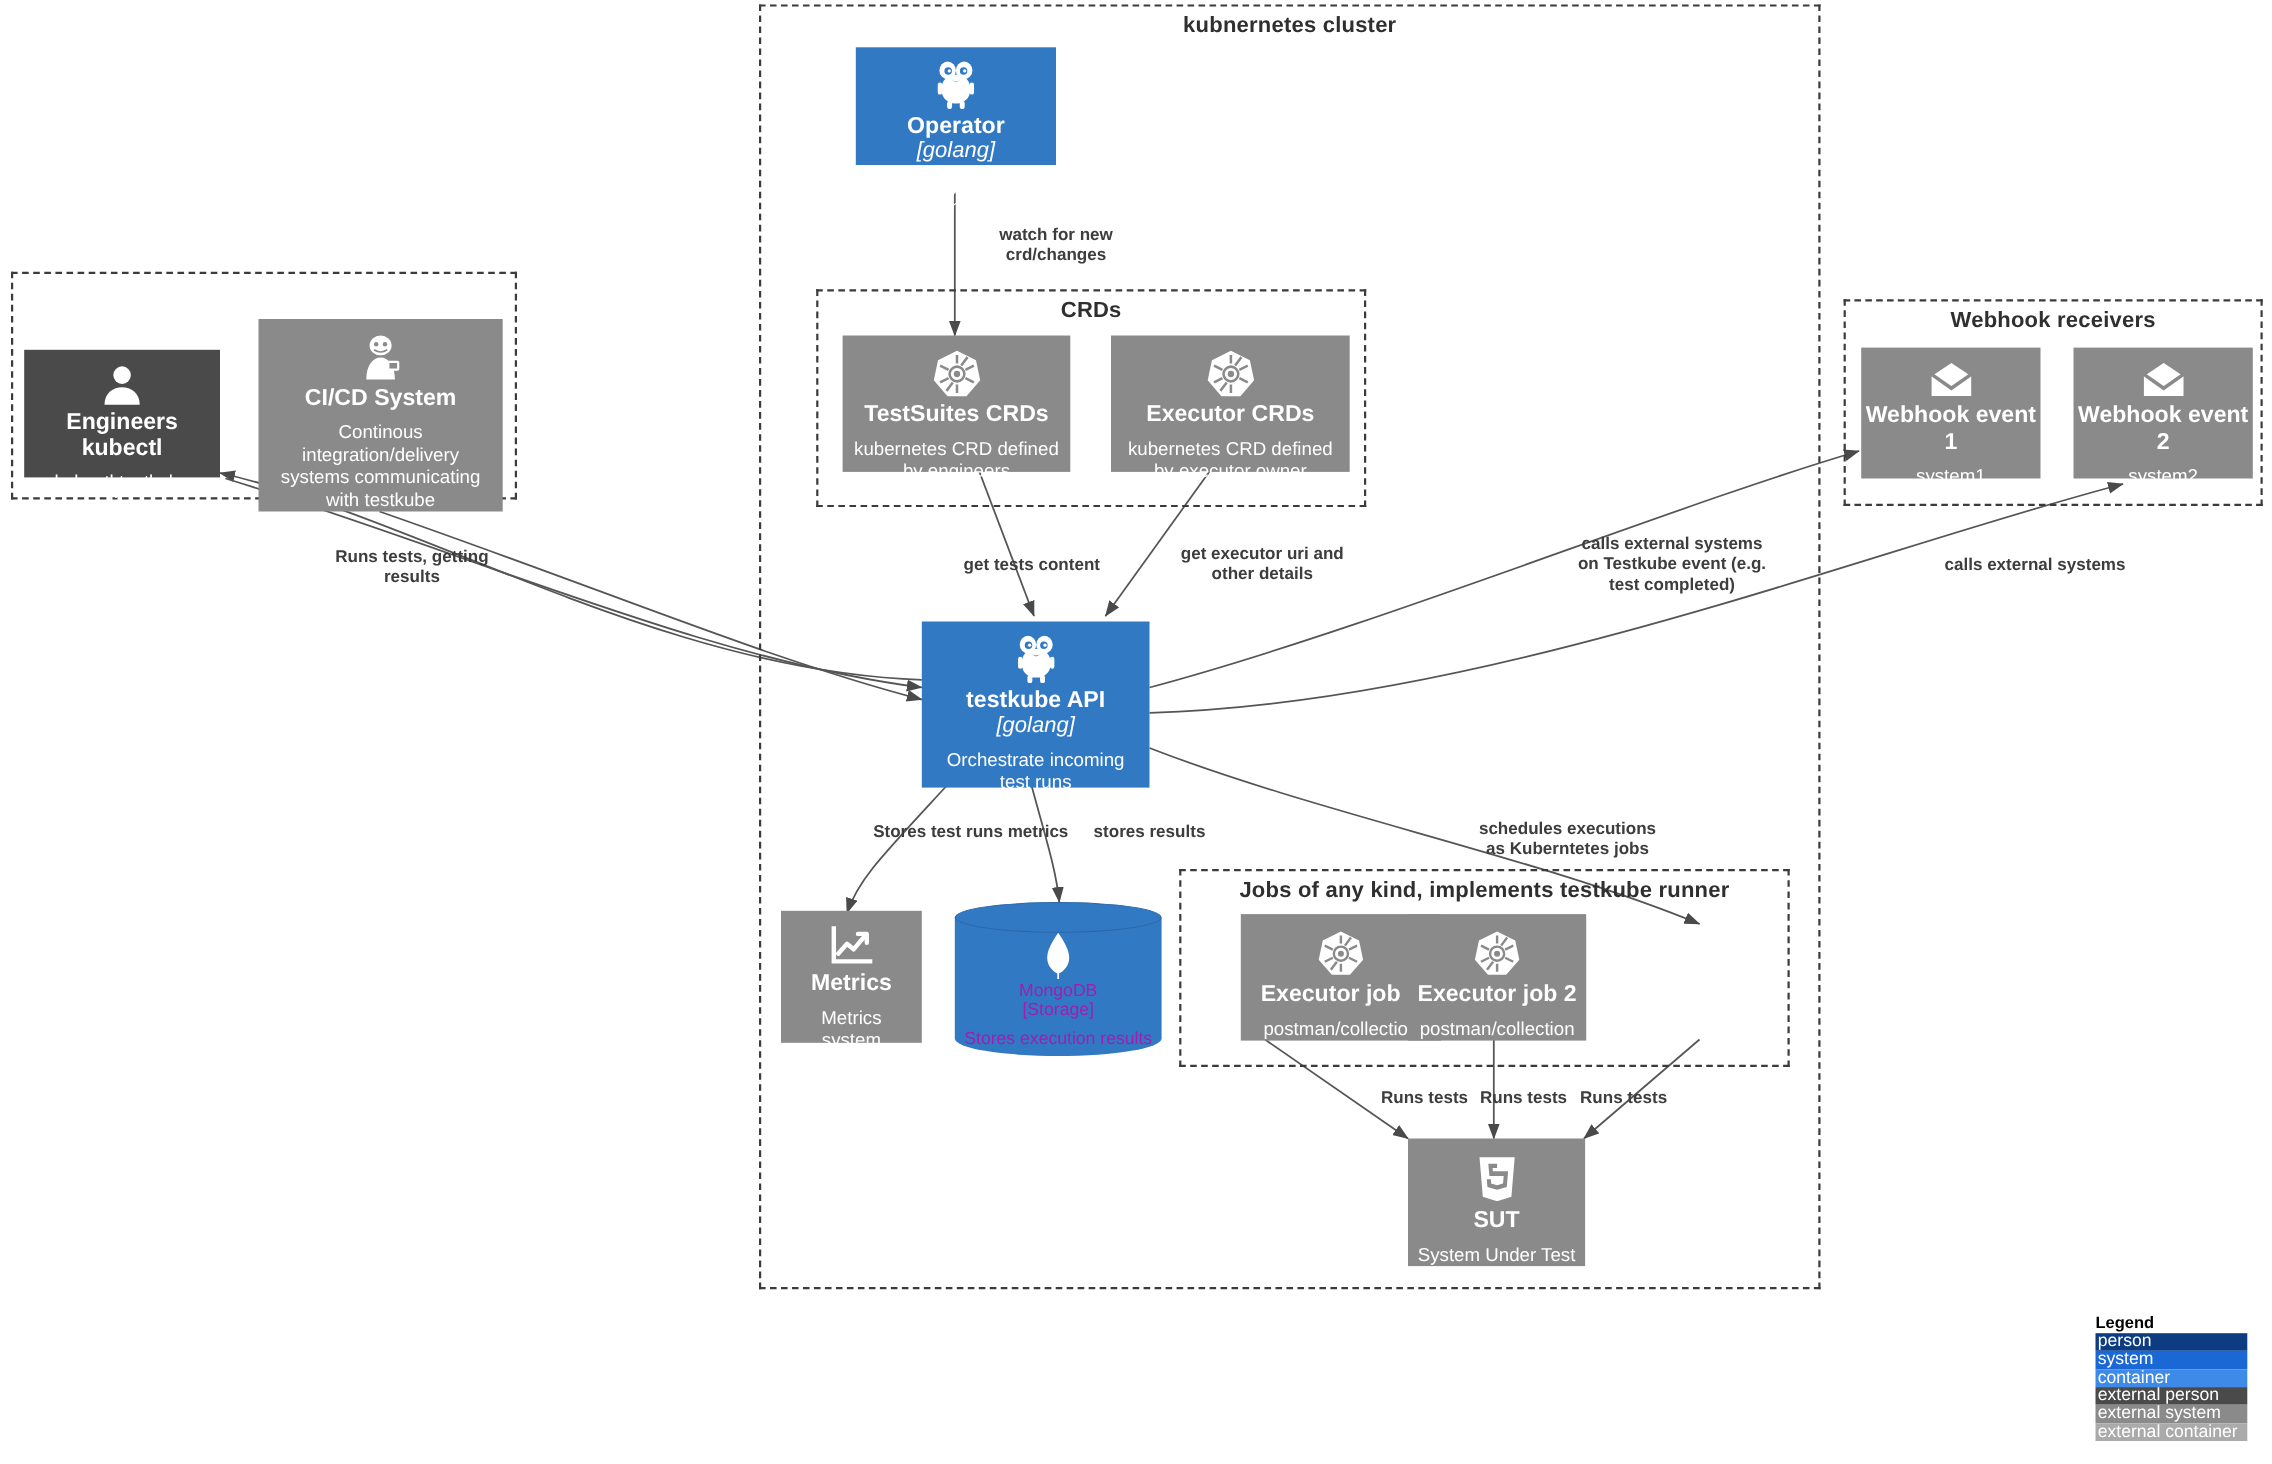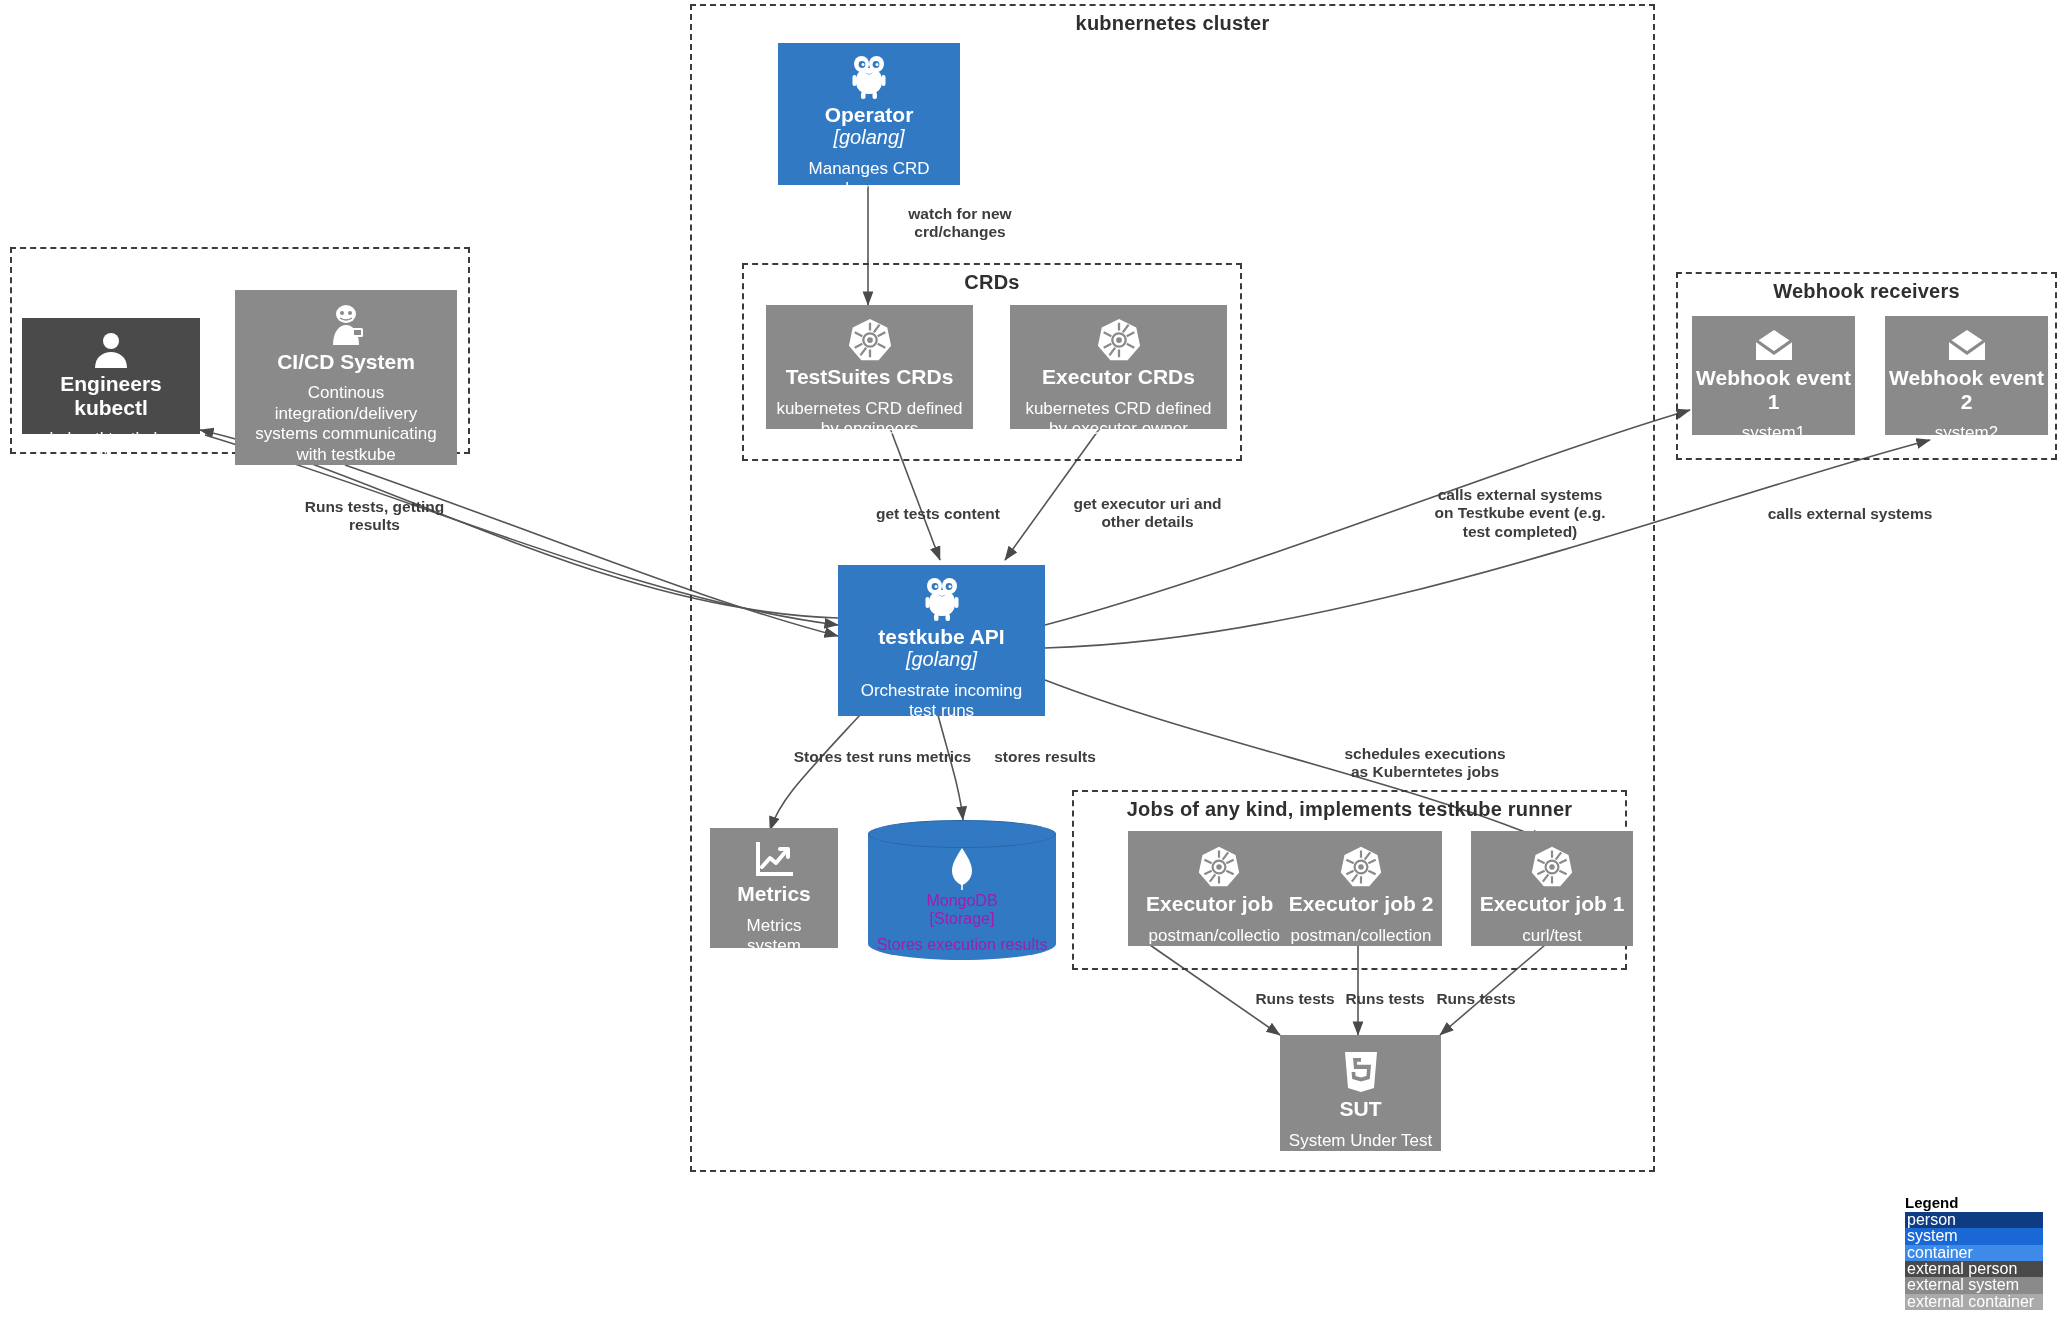--- a/index.html
+++ b/index.html
@@ -95,21 +95,21 @@
   </div>
 
   <div class="group" style="left:1676px;top:272px;width:381px;height:188px;">
     <div class="group-title">Webhook receivers</div>
   </div>
 
   <div class="group" style="left:1072px;top:790px;width:555px;height:180px;">
     <div class="group-title">Jobs of any kind, implements testkube runner</div>
   </div>
 
-  <div class="node n-blue" style="left:778px;top:43px;width:182px;height:142px;">
+  <div class="node n-blue" style="left:778px;top:43px;width:182px;height:107px;">
     <span class="icon">
       <svg class="ico-svg" width="38" height="46" viewBox="0 0 38 46" fill="#fff">
         <ellipse cx="11.5" cy="9" rx="7.5" ry="8"></ellipse>
           <ellipse cx="26.5" cy="9" rx="7.5" ry="8"></ellipse>
         <circle cx="12" cy="9.5" r="3.4" fill="#3279c4"></circle>
           <circle cx="26" cy="9.5" r="3.4" fill="#3279c4"></circle>
         <circle cx="13" cy="9.5" r="1.5" fill="#fff"></circle>
           <circle cx="27" cy="9.5" r="1.5" fill="#fff"></circle>
         <rect x="6" y="13" width="26" height="26" rx="12"></rect>
         <path d="M15,17 q4,4 8,0 q-4,5 -8,0z" fill="#3279c4"></path>
@@ -275,34 +275,20 @@
           <circle cx="24" cy="24" r="7"></circle>
           <path d="M24 6 L24 14 M24 34 L24 42 M8 16 L16 20 M32 28 L40 32 M8 32 L16 28 M32 20 L40 16 M14 40 L20 32 M28 16 L34 8"></path>
         </g>
         <circle cx="24" cy="24" r="3" fill="#8a8a8a"></circle>
       </svg>
     </span>
     <div class="title">Executor job 2</div>
     <div class="desc">postman/collection</div>
   </div>
 
-  <div class="node n-extsys" style="left:1471px;top:831px;width:162px;height:115px;">
-    <span class="icon">
-      <svg class="ico-svg" width="44" height="44" viewBox="0 0 48 48">
-        <path d="M24 2 L42 11 L46 30 L33 45 L15 45 L2 30 L6 11 Z" fill="#fff"></path>
-        <g fill="none" stroke="#8a8a8a" stroke-width="2.4">
-          <circle cx="24" cy="24" r="7"></circle>
-          <path d="M24 6 L24 14 M24 34 L24 42 M8 16 L16 20 M32 28 L40 32 M8 32 L16 28 M32 20 L40 16 M14 40 L20 32 M28 16 L34 8"></path>
-        </g>
-        <circle cx="24" cy="24" r="3" fill="#8a8a8a"></circle>
-      </svg>
-    </span>
-    <div class="title">Executor job 1</div>
-    <div class="desc">curl/test</div>
-  </div>
 
   <div class="node n-extsys" style="left:1280px;top:1035px;width:161px;height:116px;">
     <span class="icon">
       <svg class="ico-svg" width="36" height="42" viewBox="0 0 36 42" fill="#fff">
         <path d="M2 2 L34 2 L31 38 L18 42 L5 38 Z"></path>
         <path d="M18 8 L10 8 L11 19 L24 19 L23.4 26 L18 27.6 L12.6 26 L12.3 22 L8.6 22 L9.2 29 L18 31.5 L26.8 29 L28 14.8 L14.2 14.8 L13.9 11.8 L18 11.8 Z" fill="#8a8a8a"></path>
       </svg>
     </span>
     <div class="title">SUT</div>
     <div class="desc">System Under Test</div>

